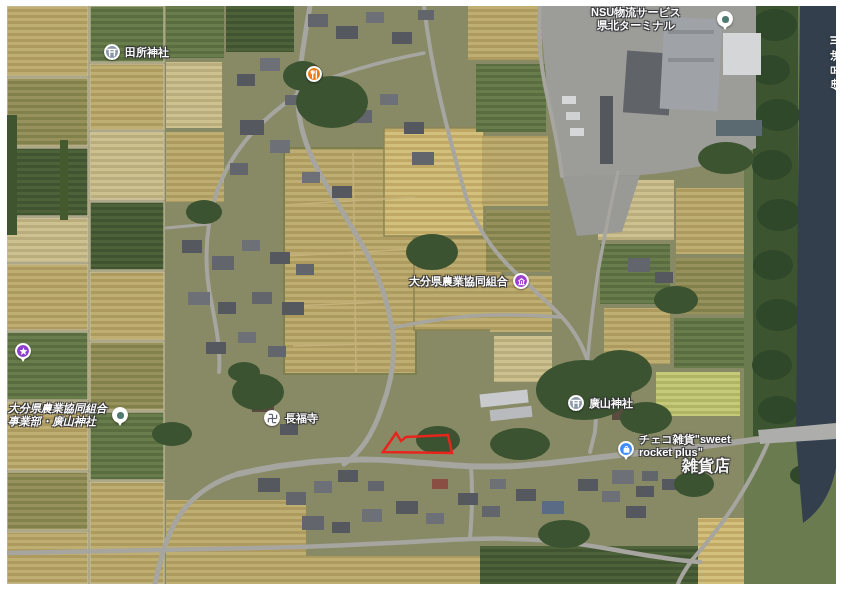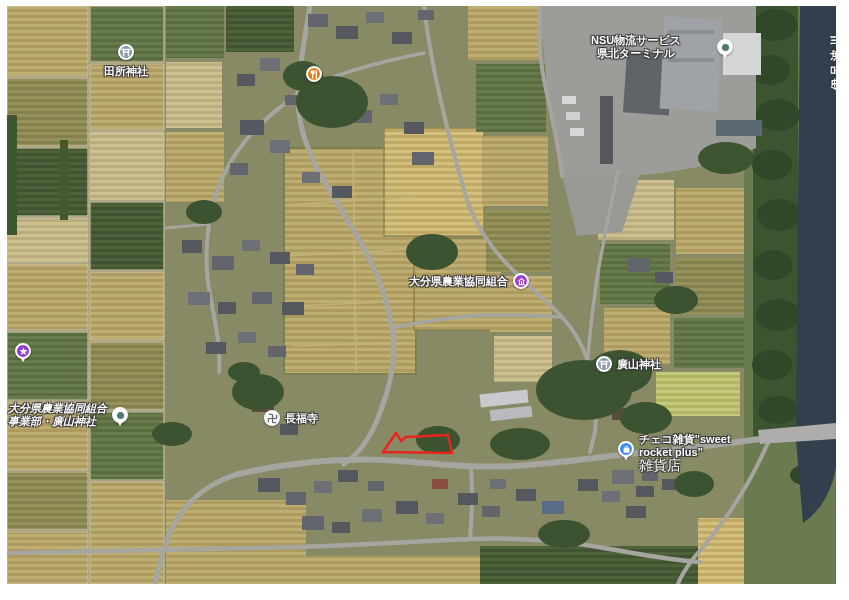--- a/index.html
+++ b/index.html
@@ -9,21 +9,21 @@
   .map svg{position:absolute;left:0;top:0;}
 
   
   .poi{position:absolute;display:flex;align-items:center;gap:5px;z-index:5;}
   .poi .txt{color:var(--color-label-text,#fff);font-size:11px;line-height:13px;font-weight:700;
             white-space:nowrap;
             text-shadow:-1px -1px 0 rgba(50,50,55,.85),1px -1px 0 rgba(50,50,55,.85),
                         -1px 1px 0 rgba(50,50,55,.85),1px 1px 0 rgba(50,50,55,.85),
                         0 0 3px rgba(0,0,0,.55);}
   .poi .txt.center{text-align:center;}
-  .poi .txt .small{font-size:14px;font-weight:400;opacity:.95;display:block;}
+  .poi .txt .small{font-size:16px;font-weight:700;opacity:.95;display:block;margin-left:43px;}
   .poi .txt span{display:block;}
   .badge{position:relative;width:16px;height:16px;border-radius:50%;border:2px solid #fff;
          box-sizing:border-box;flex:none;display:flex;align-items:center;justify-content:center;
          box-shadow:0 1px 2px rgba(0,0,0,.45);}
   .badge svg{position:static;display:block;}
   .badge.pin::after{content:"";position:absolute;left:50%;top:12px;margin-left:-3.5px;
          border-left:3.5px solid transparent;border-right:3.5px solid transparent;
          border-top:5px solid #ffffff;}
   .bg-shrine{background:var(--color-shrine-icon-bg,#8a97a8);}
   .bg-temple{background:var(--color-temple-icon-bg,#fff);}
@@ -265,21 +265,21 @@
       <ellipse cx="564" cy="534" rx="26" ry="14"></ellipse>
           <ellipse cx="694" cy="484" rx="20" ry="13"></ellipse>
       <ellipse cx="172" cy="434" rx="20" ry="12"></ellipse>
           <ellipse cx="244" cy="372" rx="16" ry="10"></ellipse>
       <ellipse cx="676" cy="300" rx="22" ry="14"></ellipse>
     </g>
 
     <polygon points="383,452 396,433 401,441 406,437 448,435 452,453" fill="none" stroke="var(--color-parcel-outline,#e8251d)" stroke-width="2.5" stroke-linejoin="miter"></polygon>
   </svg>
 
-  <div class="poi" style="left:97px;top:38px;flex-direction:column;">
+  <div class="poi" style="left:97px;top:38px;">
     <span class="badge bg-shrine">
       <svg width="12" height="12" viewBox="0 0 14 14" fill="none" stroke="#fff" stroke-width="1.6">
         <path d="M1.5,4 H12.5"></path>
             <path d="M3,7 H11"></path>
             <path d="M4.2,4 V12"></path>
             <path d="M9.8,4 V12"></path>
           </svg>
     </span>
     <span class="txt">田所神社</span>
   </div>
@@ -287,21 +287,21 @@
   <div class="poi" style="left:299px;top:60px;">
     <span class="badge bg-rest">
       <svg width="11" height="11" viewBox="0 0 12 12" fill="none" stroke="#fff" stroke-width="1.5">
         <path d="M4,1.5 V10.5"></path>
             <path d="M8,1.5 V10.5"></path>
             <path d="M2.6,1.5 V4.5 H5.4 V1.5"></path>
           </svg>
     </span>
   </div>
 
-  <div class="poi" style="left:584px;top:28px;gap:36px;">
+  <div class="poi" style="left:584px;top:0;gap:36px;">
     <span class="txt center">
       <span>NSU物流サービス</span>
       <span>県北ターミナル</span>
     </span>
     <span class="badge pin bg-generic">
       <span class="dot"></span>
     </span>
   </div>
 
   <div class="poi" style="left:402px;top:267px;">
@@ -342,21 +342,21 @@
             <path d="M6,1.5 V10.5"></path>
             <path d="M6,1.5 H2"></path>
             <path d="M1.5,6 V10"></path>
         <path d="M6,10.5 H10"></path>
             <path d="M10.5,6 V2"></path>
           </svg>
     </span>
     <span class="txt">長福寺</span>
   </div>
 
-  <div class="poi" style="left:561px;top:350px;margin-left:28px;">
+  <div class="poi" style="left:561px;top:389px;">
     <span class="badge bg-shrine">
       <svg width="12" height="12" viewBox="0 0 14 14" fill="none" stroke="#fff" stroke-width="1.6">
         <path d="M1.5,4 H12.5"></path>
             <path d="M3,7 H11"></path>
             <path d="M4.2,4 V12"></path>
             <path d="M9.8,4 V12"></path>
           </svg>
     </span>
     <span class="txt">廣山神社</span>
   </div>

